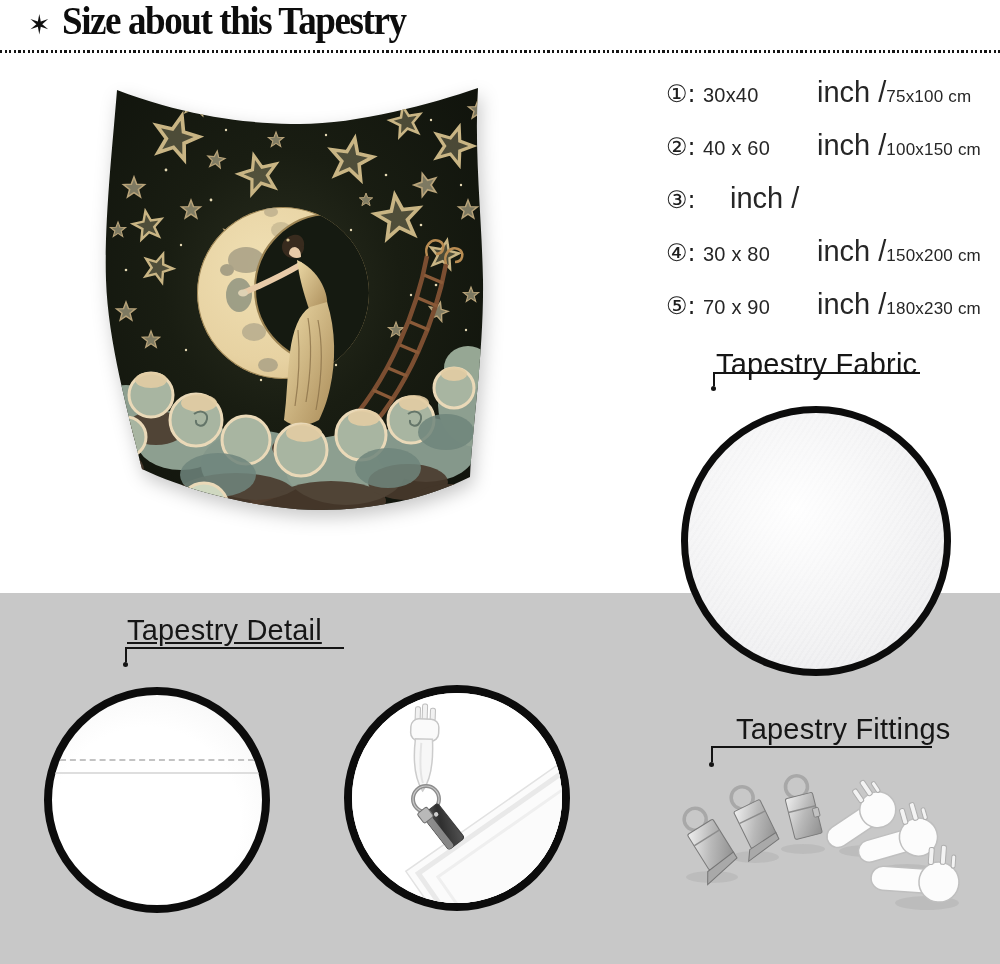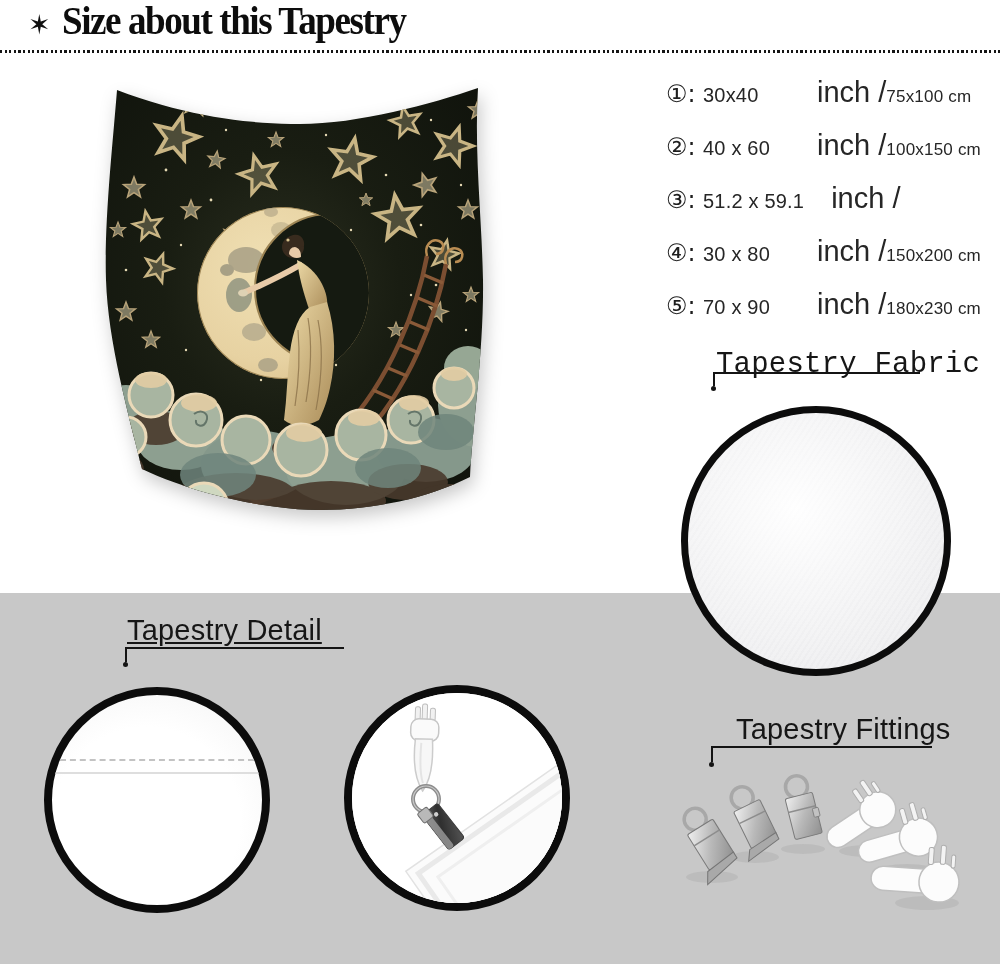--- a/index.html
+++ b/index.html
@@ -276,38 +276,37 @@
     <span class="cm">75x100 cm</span>
   </div>
   <div class="size-row">
     <span class="num">②:</span>
     <span class="dims">40 x 60</span>
     <span class="unit">inch /</span>
     <span class="cm">100x150 cm</span>
   </div>
   <div class="size-row">
     <span class="num">③:</span>
-    <span class="dims">51.2 x 59.1</span>
     <span class="unit">inch /</span>
   </div>
   <div class="size-row">
     <span class="num">④:</span>
     <span class="dims">30 x 80</span>
     <span class="unit">inch /</span>
     <span class="cm">150x200 cm</span>
   </div>
   <div class="size-row">
     <span class="num">⑤:</span>
     <span class="dims">70 x 90</span>
     <span class="unit">inch /</span>
     <span class="cm">180x230 cm</span>
   </div>
 </div>
 
-<div class="abs section-label" style="left:716px;top:348px;font-family:Liberation Mono, monospace;">Tapestry Fabric</div>
+<div class="abs section-label" style="left:716px;top:348px;">Tapestry Fabric</div>
 <div class="abs underline" style="left:713px;top:372px;width:207px;"></div>
 <div class="abs pointer-v" style="left:713px;top:372px;height:14px;"></div>
 <div class="abs pointer-dot" style="left:711px;top:386px;"></div>
 <div class="abs photo-circle fabric-circle"></div>
 
 <div class="abs section-label" style="left:127px;top:614px;text-decoration:underline;">Tapestry Detail</div>
 <div class="abs underline" style="left:125px;top:647px;width:219px;"></div>
 <div class="abs pointer-v" style="left:125px;top:647px;height:15px;"></div>
 <div class="abs pointer-dot" style="left:123px;top:662px;"></div>
 

